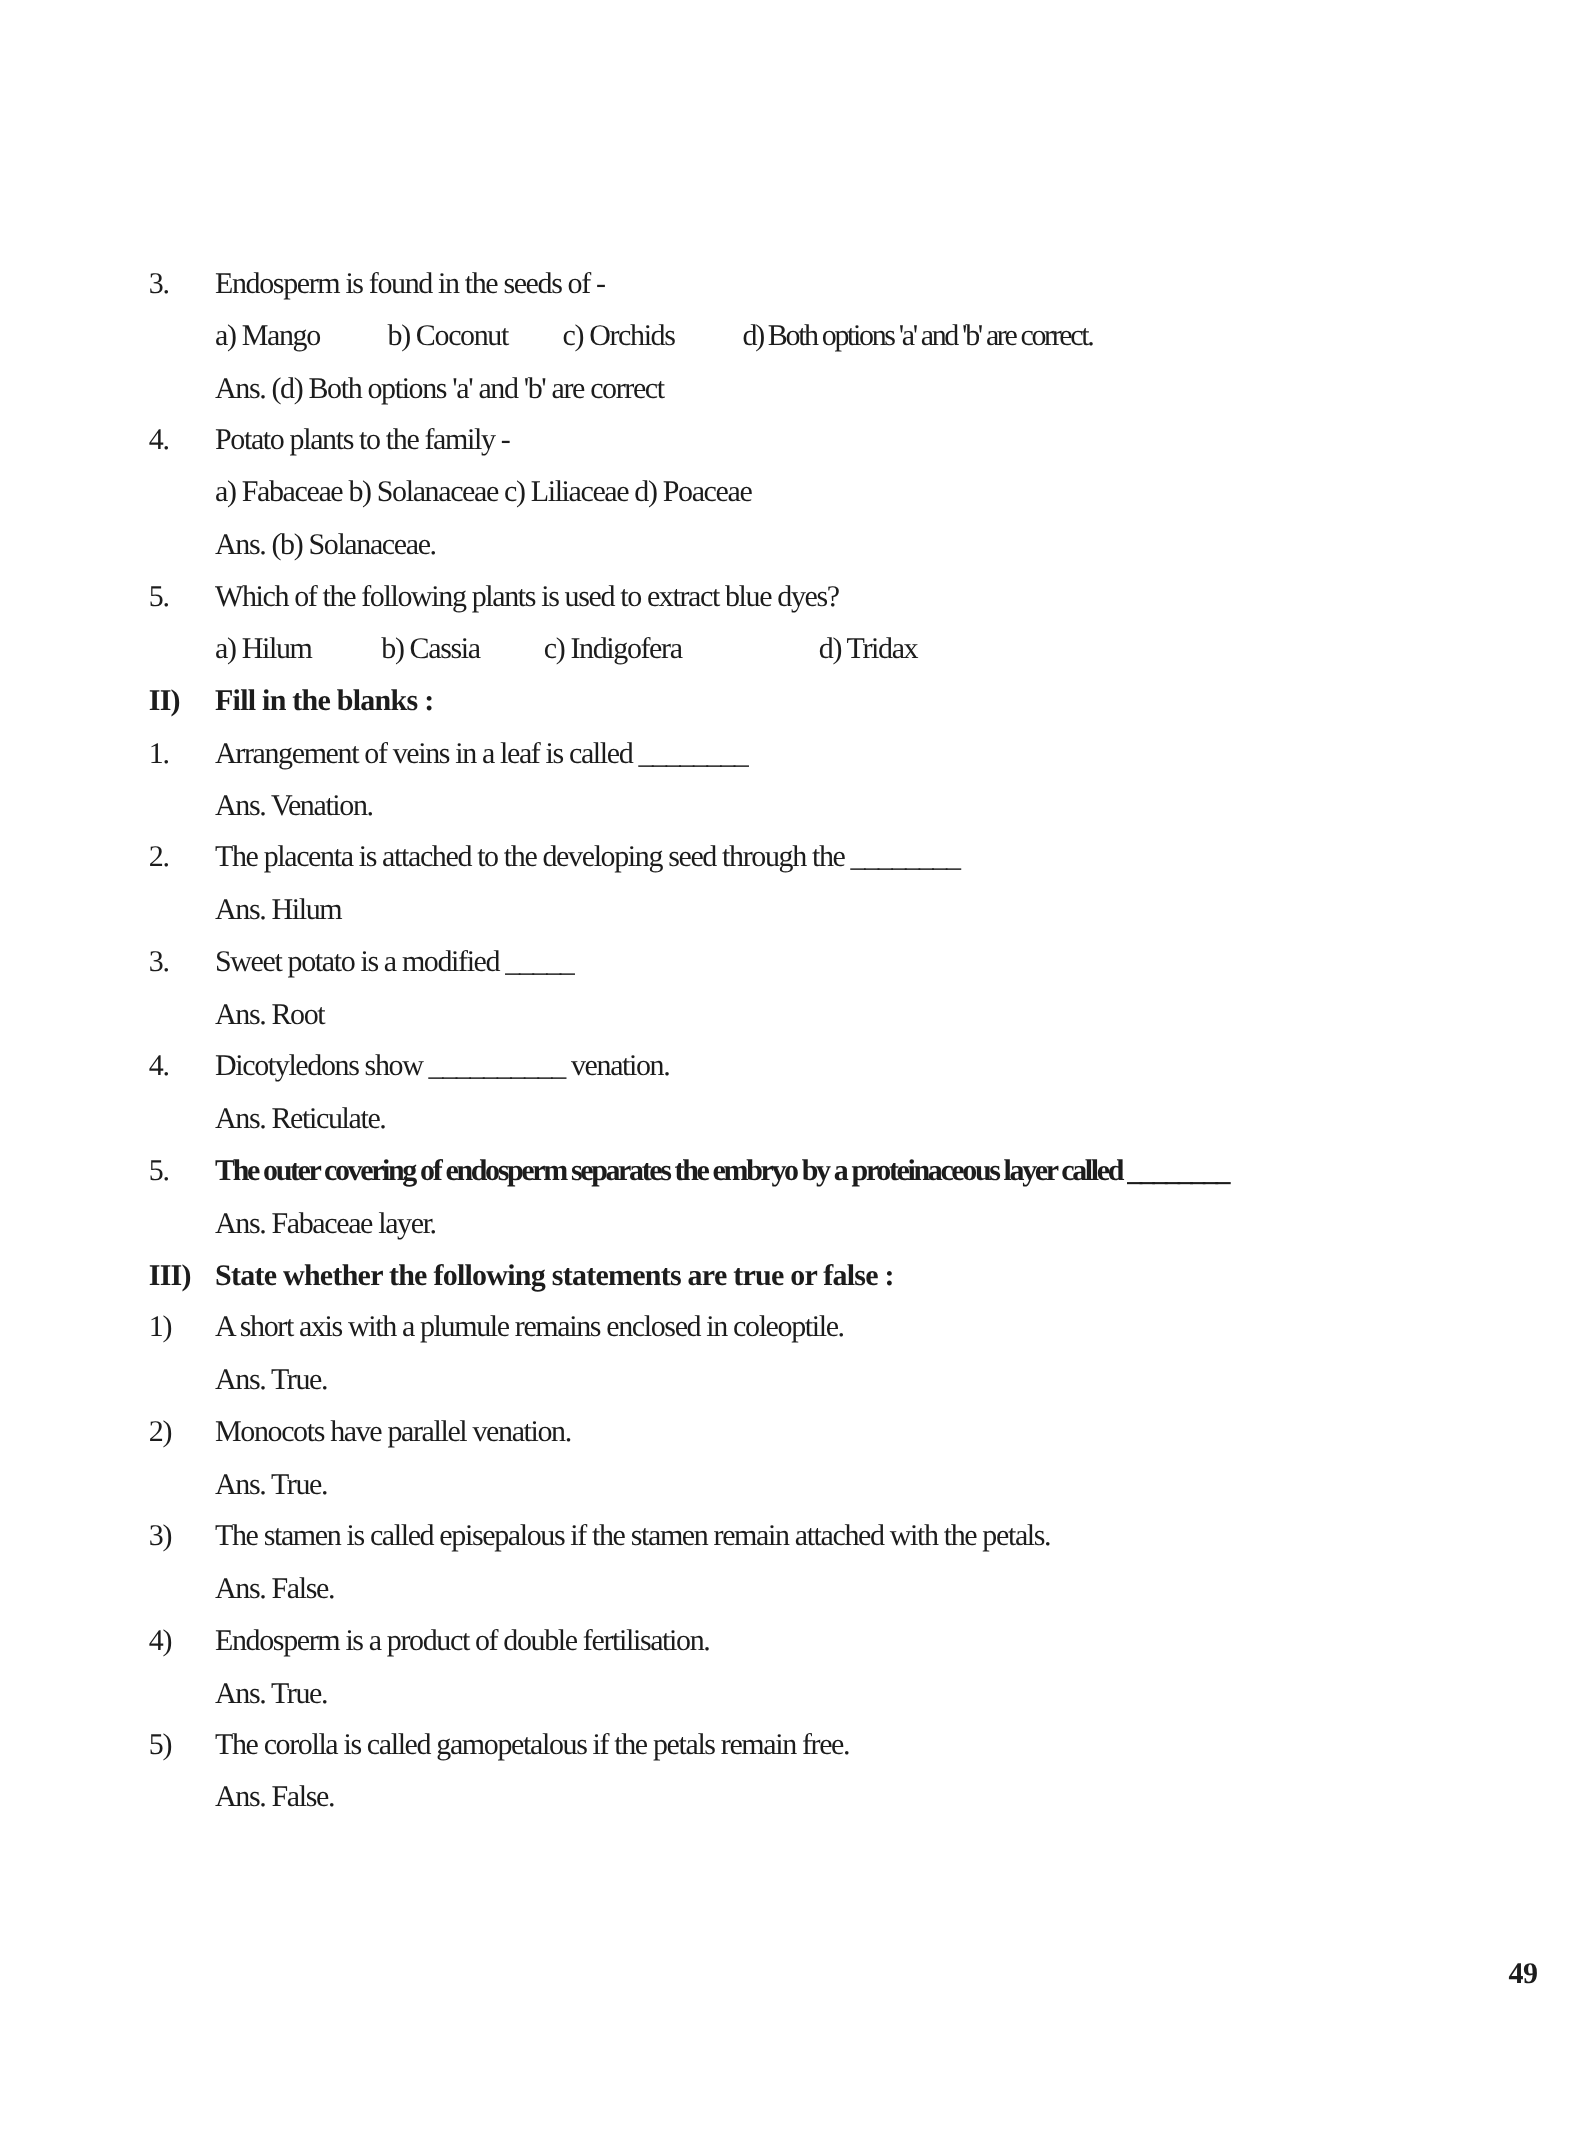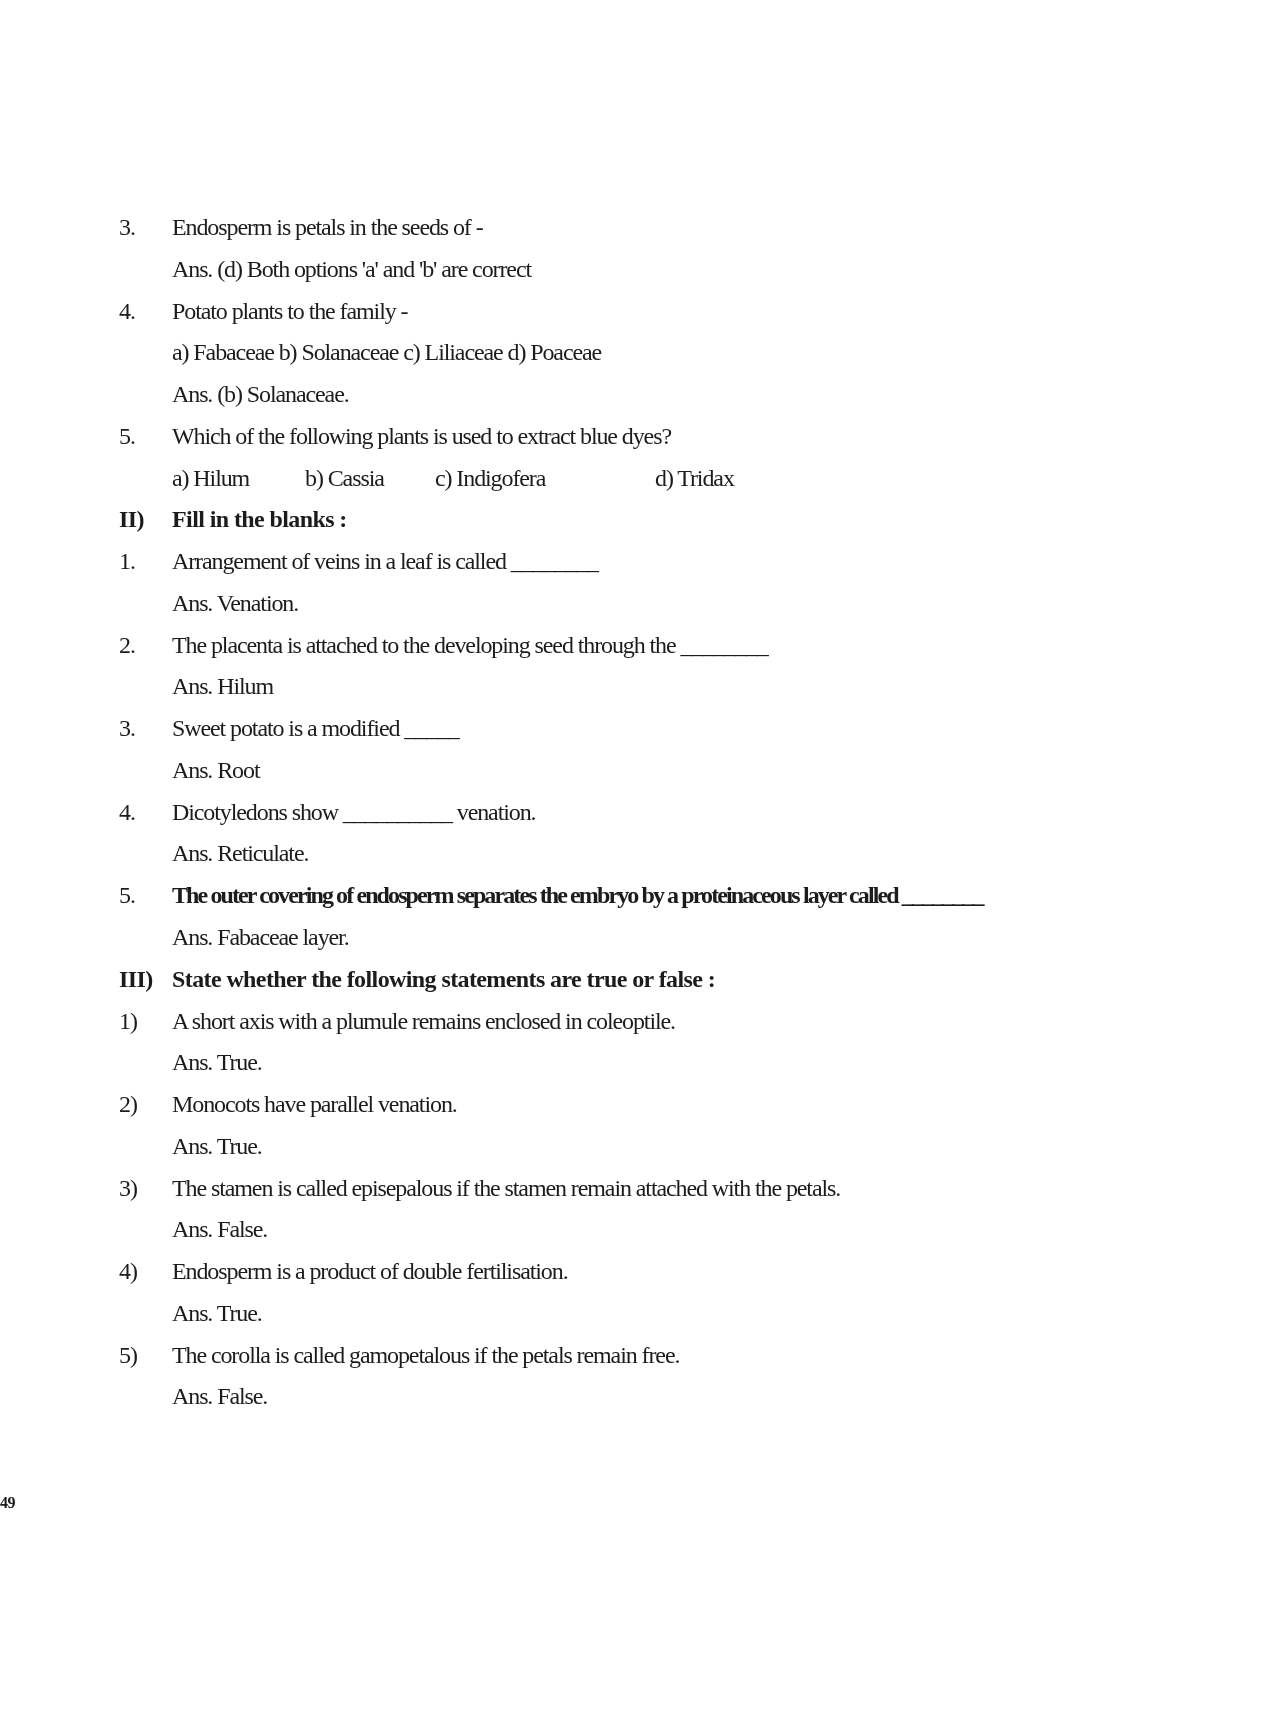--- a/index.html
+++ b/index.html
@@ -23,35 +23,41 @@
   .r-opts1 .o0{left:172px;}
   .r-opts1 .o1{left:310px;}
   .r-opts1 .o2{left:450px;}
   .r-opts1 .o3{left:594px;letter-spacing:-1.9px;}
   .r-opts2 .o0{left:172px;}
   .r-opts2 .o1{left:305px;}
   .r-opts2 .o2{left:435px;}
   .r-opts2 .o3{left:655px;}
   .tight .text{letter-spacing:-1.9px;font-weight:bold;}
   .pagenum{
-    position:absolute;top:1488px;left:0;width:1230px;
-    text-align:left;font-weight:bold;font-size:16px;letter-spacing:-0.4px;line-height:30px;
+    position:absolute;top:1564px;left:0;width:1230px;
+    text-align:right;font-weight:bold;font-size:24px;letter-spacing:-0.4px;line-height:30px;
   }
 </style>
 </head>
 <body>
 
 <div class="page">
   <div class="content">
 
     <div class="row">
       <span class="marker">3.</span>
-      <span class="text">Endosperm is petals in the seeds of -</span>
+      <span class="text">Endosperm is found in the seeds of -</span>
     </div>
 
+    <div class="row r-opts1">
+      <span class="opt o0">a) Mango</span>
+      <span class="opt o1">b) Coconut</span>
+      <span class="opt o2">c) Orchids</span>
+      <span class="opt o3">d) Both options 'a' and 'b' are correct.</span>
+    </div>
 
     <div class="row">
       <span class="text">Ans. (d) Both options 'a' and 'b' are correct</span>
     </div>
 
     <div class="row">
       <span class="marker">4.</span>
       <span class="text">Potato plants to the family -</span>
     </div>
 

